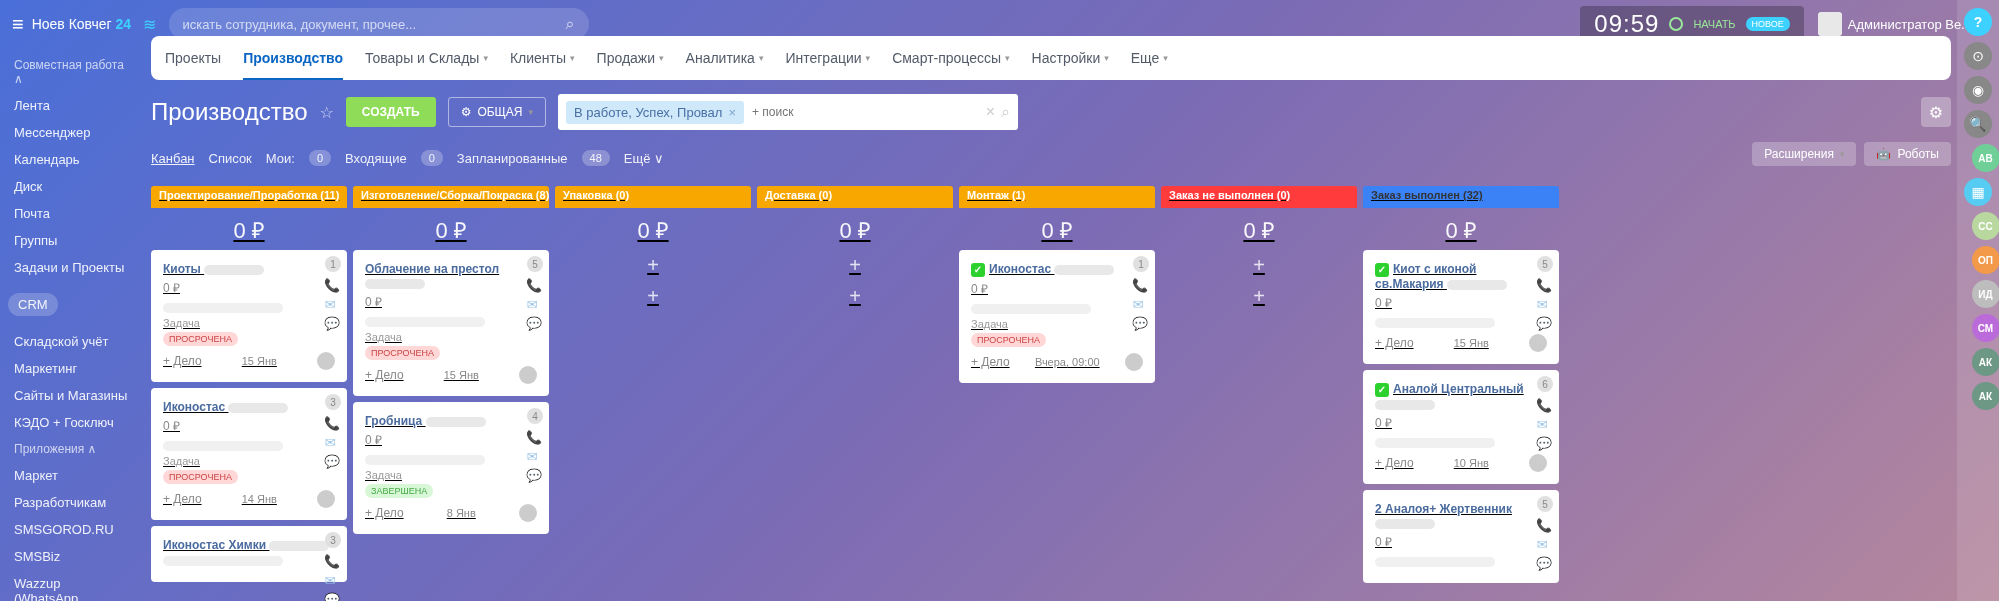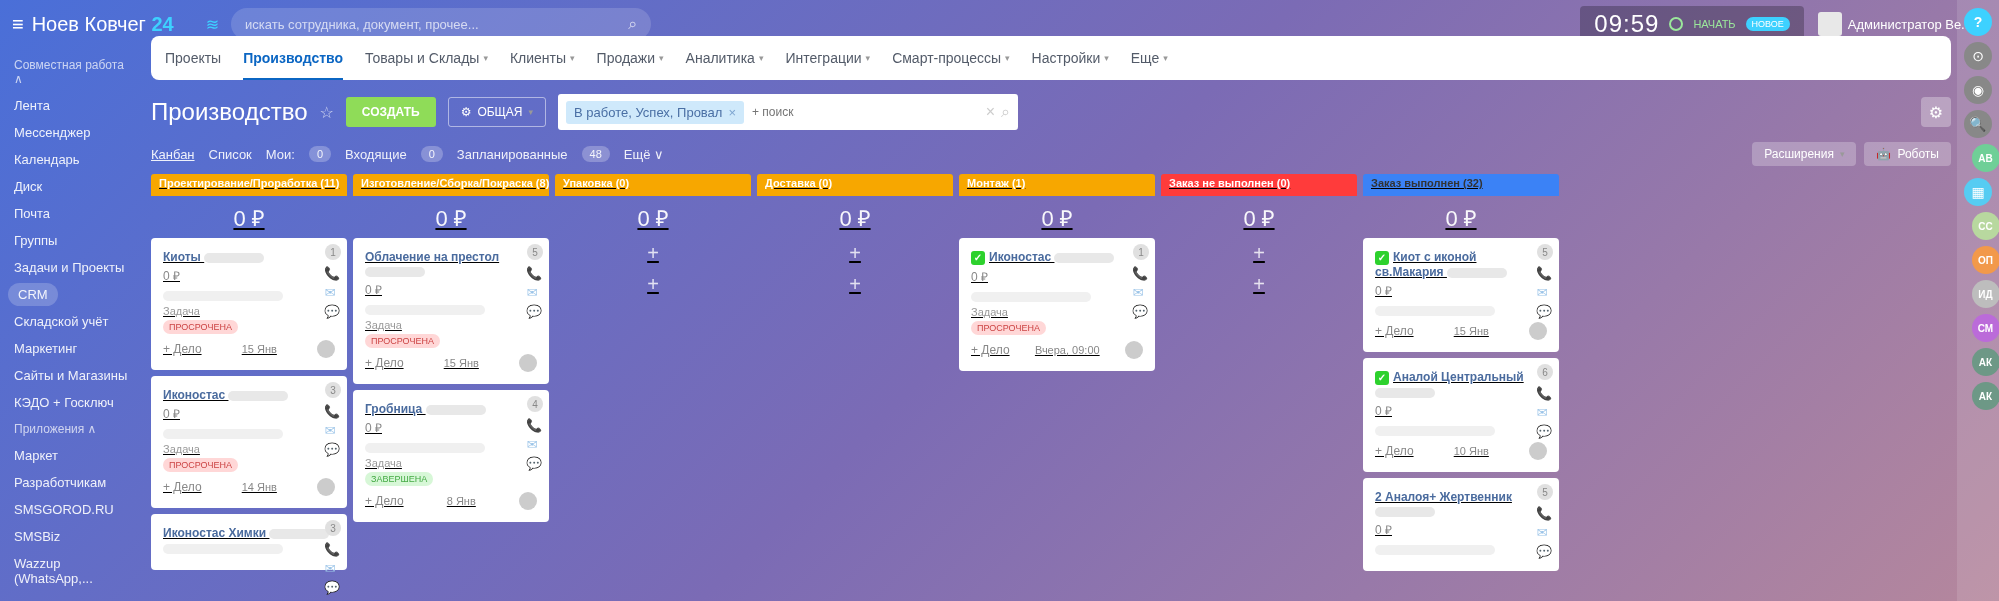--- a/index.html
+++ b/index.html
@@ -1,21 +1,21 @@
 <!DOCTYPE html>
 <html><head>
 <meta charset="utf-8">
 <style>
 * { box-sizing: border-box; margin: 0; padding: 0; font-family: "Helvetica Neue", Arial, sans-serif; }
 body { background: linear-gradient(135deg, #4a6fd8 0%, #7b6bb5 50%, #b5879d 100%); width: 1999px; height: 601px; overflow: hidden; position: relative; }
 
 
 .topbar { height: 48px; display: flex; align-items: center; padding: 0 12px; color: #fff; }
 .menu-toggle { font-size: 20px; margin-right: 8px; cursor: pointer; }
-.brand { font-size: 20px; font-weight: 400; margin-right: 32px; }
+.brand { font-size: 14px; font-weight: 400; margin-right: 12px; }
 .brand .b24 { color: #3dd1ff; font-weight: 700; }
 .search-top { flex: 0 0 420px; height: 32px; background: rgba(255,255,255,.15); border-radius: 16px; display: flex; align-items: center; padding: 0 14px; margin-right: auto; }
 .search-top input { background: transparent; border: none; color: #fff; outline: none; width: 100%; font-size: 13px; }
 .search-top input::placeholder { color: rgba(255,255,255,.7); }
 .clock-box { background: rgba(0,0,0,.25); padding: 4px 14px; border-radius: 4px; display: flex; align-items: center; gap: 10px; margin-right: 14px; }
 .clock-time { font-size: 24px; font-weight: 300; letter-spacing: 1px; }
 .clock-play { width: 14px; height: 14px; border: 2px solid #9be89b; border-radius: 50%; display: inline-flex; align-items: center; justify-content: center; }
 .clock-label { font-size: 11px; color: #9be89b; }
 .badge-new { background: #3dd1ff; color: #fff; font-size: 9px; padding: 2px 6px; border-radius: 8px; }
 .user-box { display: flex; align-items: center; gap: 6px; font-size: 13px; }
@@ -25,41 +25,41 @@
 
 .side-rail { position: absolute; right: 0; top: 0; width: 42px; height: 601px; background: rgba(255,255,255,.12); display: flex; flex-direction: column; align-items: center; padding-top: 8px; gap: 6px; }
 .rail-item { width: 28px; height: 28px; border-radius: 50%; display: flex; align-items: center; justify-content: center; font-size: 14px; color: #fff; cursor: pointer; }
 .rail-q { background: #3dd1ff; font-weight: bold; }
 .rail-av { font-size: 10px; font-weight: 600; margin-left: 15px; }
 
 
 .leftbar { position: absolute; left: 0; top: 48px; width: 145px; height: 553px; padding: 4px 0; }
 .leftbar a { display: block; color: rgba(255,255,255,.9); font-size: 13px; padding: 6px 14px; cursor: pointer; }
 .leftbar a.head { color: rgba(255,255,255,.7); font-size: 12px; }
-.leftbar a.active { background: rgba(255,255,255,.2); border-radius: 12px; margin: 2px 8px; padding: 4px 10px; width: fit-content; }
+.leftbar a.active { background: rgba(255,255,255,.2); border-radius: 12px; margin: 12px 8px; padding: 4px 10px; width: fit-content; }
 
 
 .main { position: absolute; left: 145px; top: 36px; right: 42px; }
 .tabs-bar { background: #fff; border-radius: 8px; height: 44px; display: flex; align-items: center; padding: 0 14px; gap: 22px; margin: 0 6px 14px 6px; }
 .tabs-bar .tab { font-size: 14px; color: #535b69; cursor: pointer; display: flex; align-items: center; gap: 4px; }
 .tabs-bar .tab.active { color: #0b66c3; font-weight: 600; border-bottom: 2px solid #0b66c3; padding-bottom: 12px; margin-bottom: -14px; }
 .chev { font-size: 9px; color: #999; }
 
 .page-head { display: flex; align-items: center; gap: 12px; margin: 0 6px 12px 6px; }
 .page-title { font-size: 24px; color: #fff; font-weight: 300; }
 .star { color: rgba(255,255,255,.7); font-size: 16px; cursor: pointer; }
 .btn-create { background: #8fdc58; color: #fff; border: none; border-radius: 3px; padding: 8px 16px; font-size: 12px; font-weight: 600; cursor: pointer; }
 .btn-general { border: 1px solid rgba(255,255,255,.5); background: transparent; color: #fff; padding: 7px 12px; border-radius: 3px; font-size: 12px; display: flex; align-items: center; gap: 6px; cursor: pointer; }
 .filter-bar { background: #fff; border-radius: 3px; height: 36px; display: flex; align-items: center; padding: 0 8px; flex: 0 0 460px; }
 .filter-chip { background: #cfe9fb; color: #4a6fa4; padding: 4px 8px; border-radius: 3px; font-size: 13px; display: flex; align-items: center; gap: 6px; }
 .filter-chip .x { color: #7da5d0; cursor: pointer; }
 .filter-input { border: none; outline: none; margin-left: 8px; font-size: 12px; flex: 1; }
 .gear-right { margin-left: auto; width: 30px; height: 30px; background: rgba(255,255,255,.3); border-radius: 4px; display: flex; align-items: center; justify-content: center; color: #fff; cursor: pointer; }
 
-.view-row { display: flex; align-items: center; gap: 14px; margin: 0 6px 8px 6px; color: rgba(255,255,255,.9); font-size: 13px; }
+.view-row { display: flex; align-items: flex-end; gap: 14px; margin: 0 6px 20px 6px; color: rgba(255,255,255,.9); font-size: 13px; }
 .view-row .underl { text-decoration: underline; cursor: pointer; }
 .pill { background: rgba(255,255,255,.25); border-radius: 10px; padding: 2px 8px; font-size: 11px; }
 .view-right { margin-left: auto; display: flex; gap: 8px; }
 .btn-ghost { background: rgba(255,255,255,.25); color: #fff; border: none; padding: 5px 12px; border-radius: 4px; font-size: 12px; cursor: pointer; display: flex; align-items: center; gap: 6px; }
 
 
 .kanban { display: flex; gap: 6px; margin: 0 6px; text-decoration: underline; }
 .col { width: 196px; flex: 0 0 196px; }
 .col-head { height: 22px; border-top-left-radius: 3px; border-top-right-radius: 3px; padding: 3px 8px; font-size: 11px; color: #fff; font-weight: 600; white-space: nowrap; overflow: hidden; }
 .col-head.orange { background: #f7a700; }

